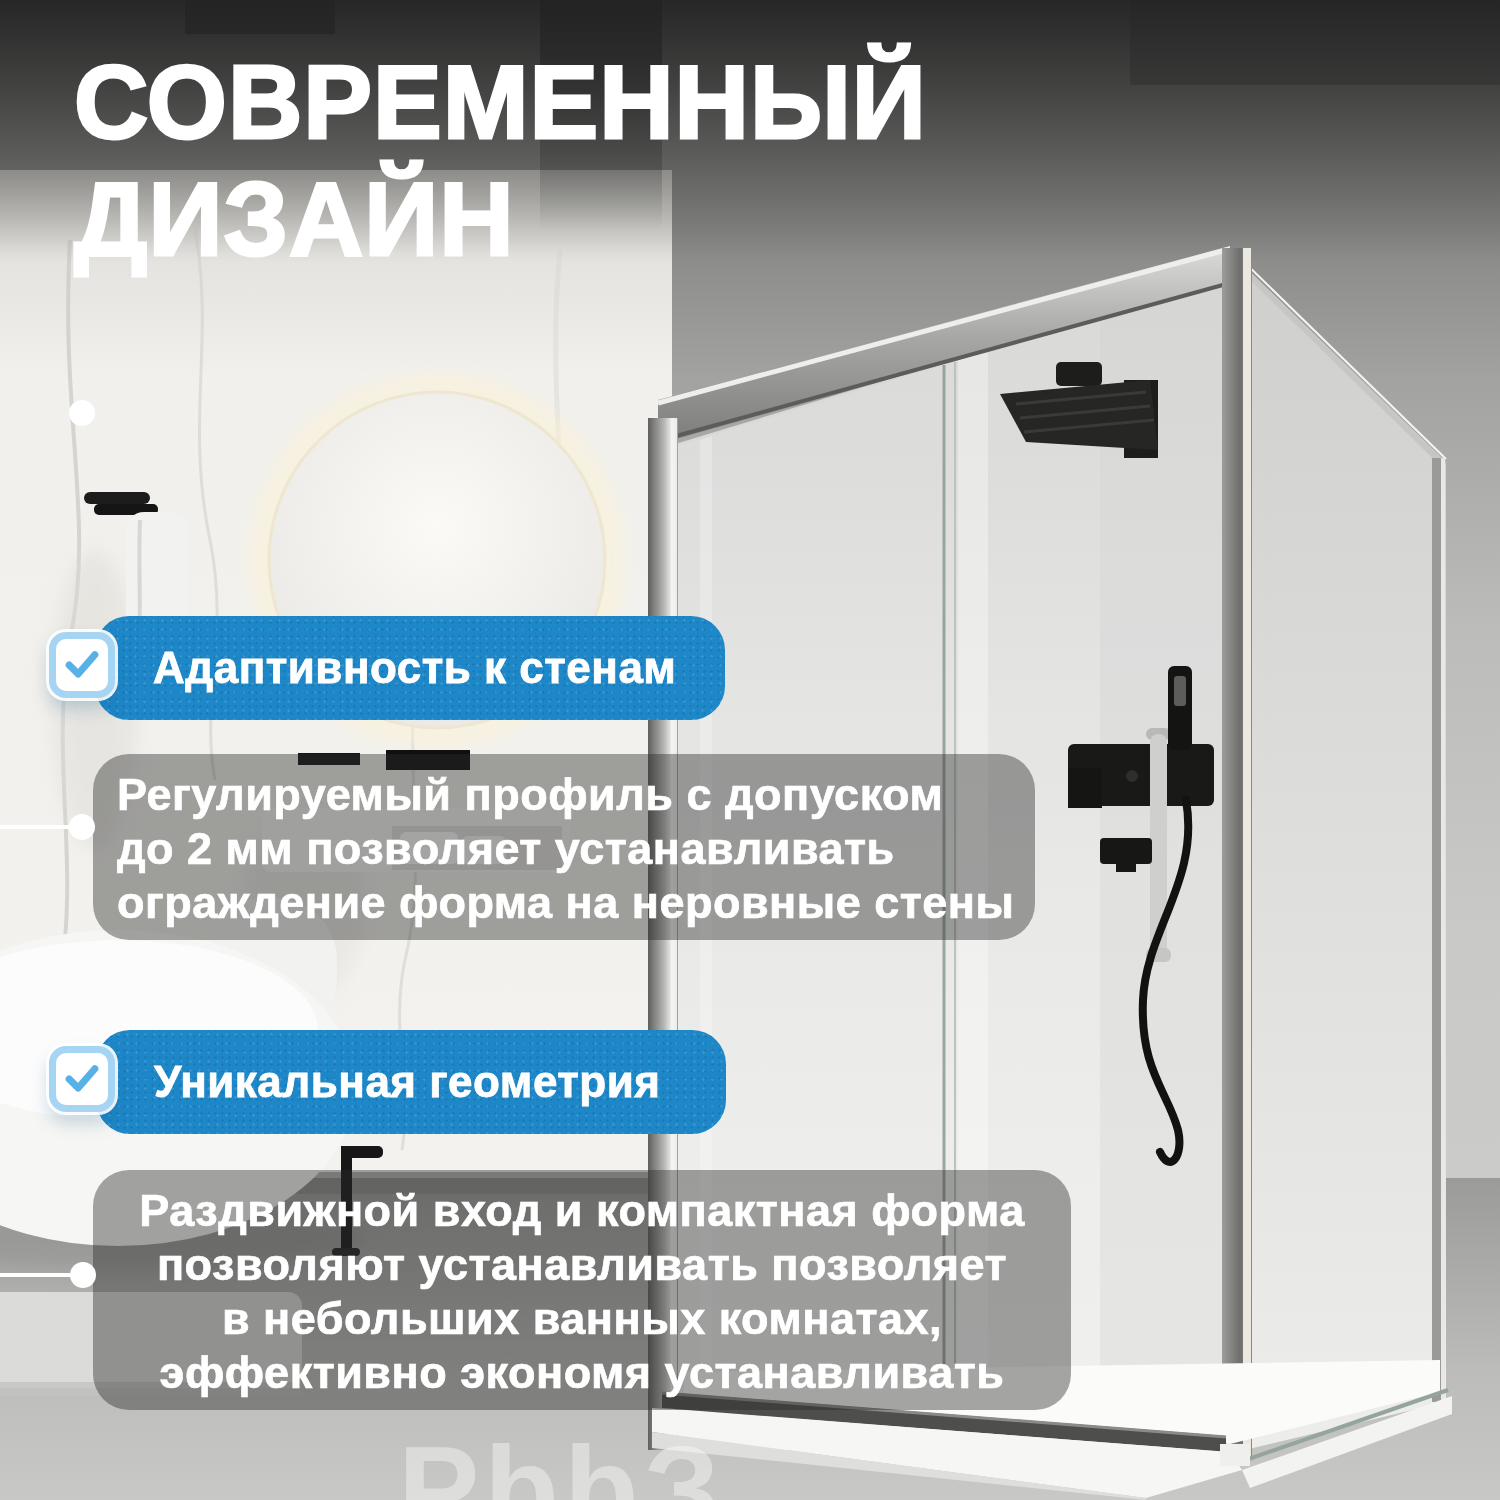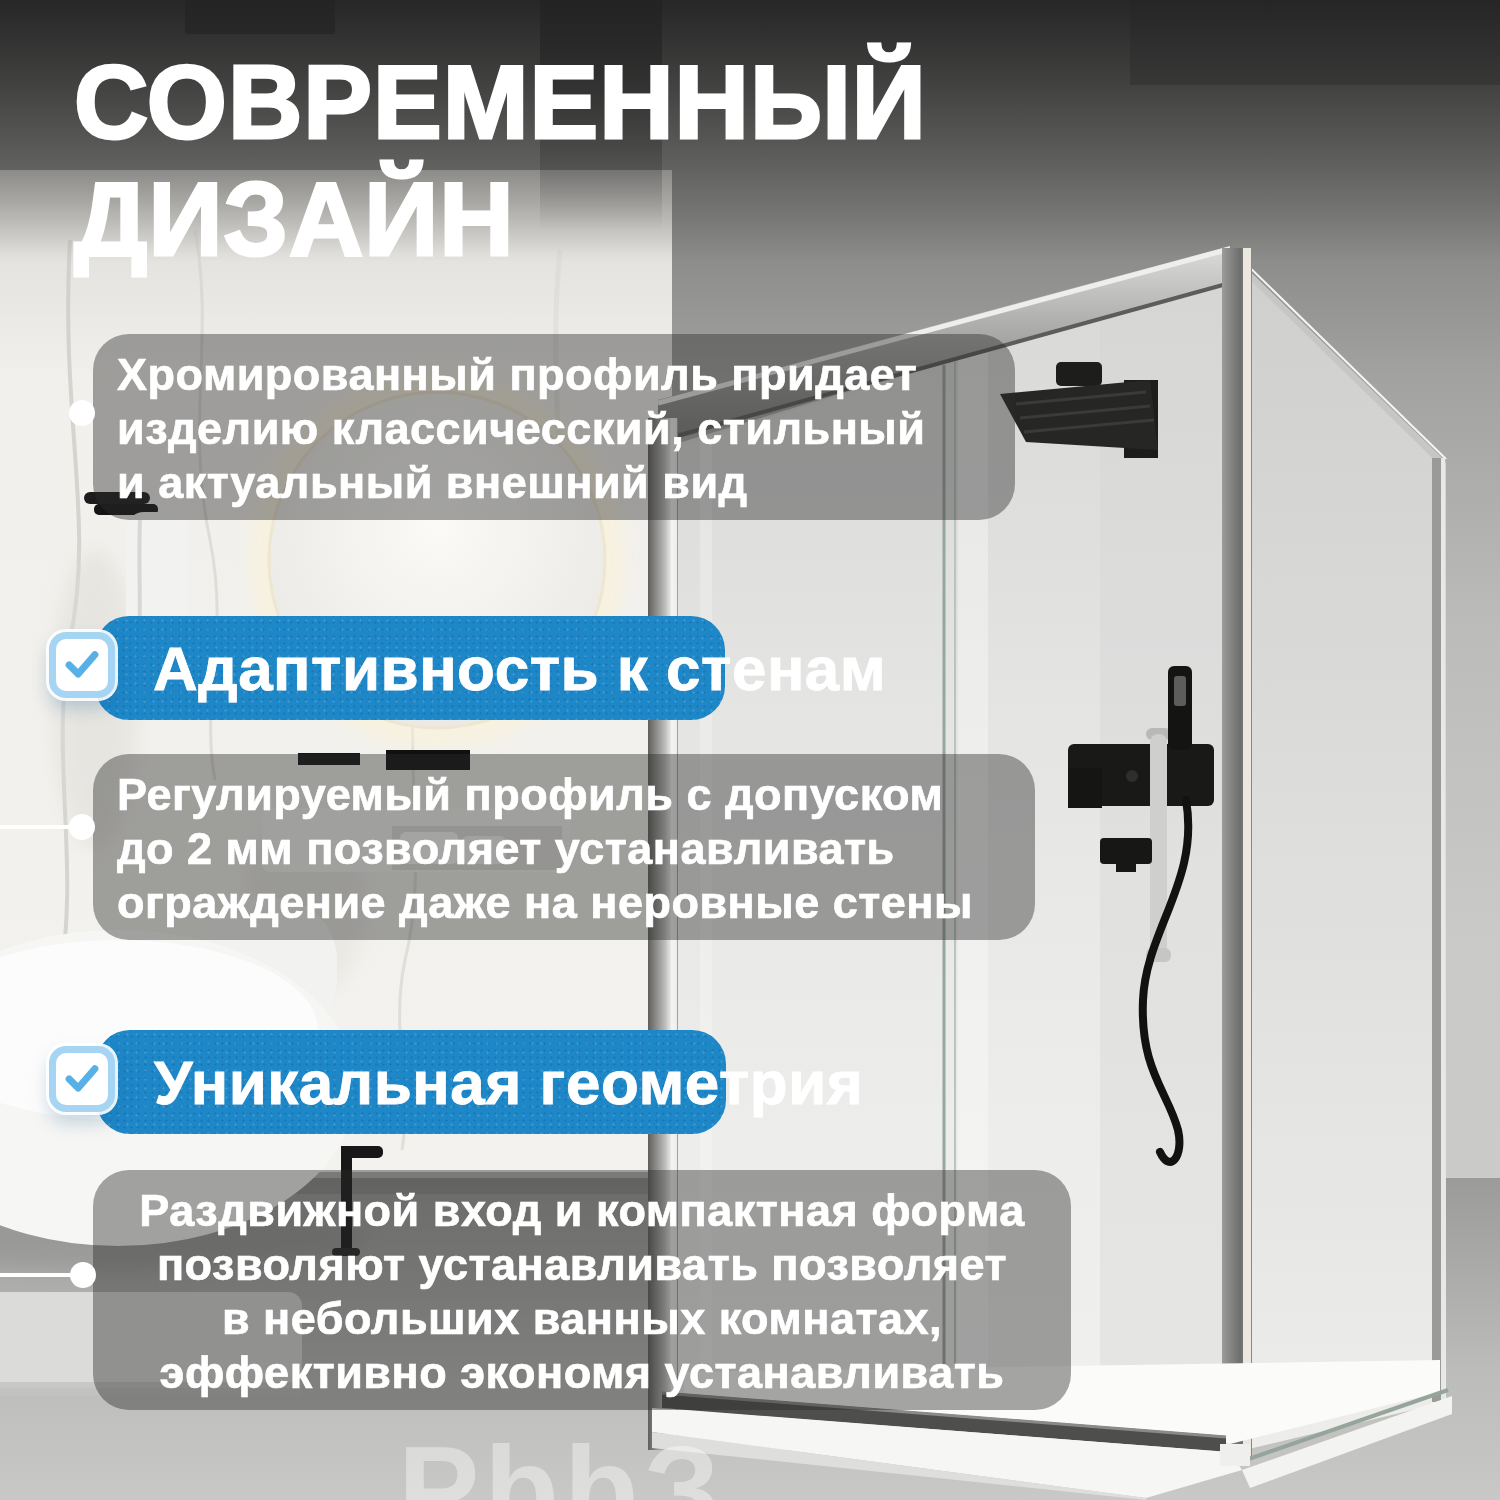--- a/index.html
+++ b/index.html
@@ -18,21 +18,21 @@
   .note div{white-space:nowrap;}
   .note1{left:93px;top:334px;width:874px;}
   .note2{left:93px;top:754px;width:894px;}
   .note3{left:93px;top:1170px;width:930px;text-align:center;}
 
   .banner{position:absolute;width:630px;height:104px;border-radius:34px;
           background-color:#1e87c8;
           background-image:radial-gradient(rgba(255,255,255,.12) 1.2px,transparent 1.4px),
                            radial-gradient(rgba(0,45,90,.14) 1px,transparent 1.2px);
           background-size:9px 9px,7px 7px;background-position:0 0,4px 3px;
-          color:#fff;font-weight:700;font-size:62px;letter-spacing:.5px;
+          color:#fff;font-weight:700;font-size:44px;letter-spacing:.5px;
           -webkit-text-stroke:.8px #fff;display:flex;align-items:center;
           padding-left:58px;box-sizing:border-box;white-space:nowrap;}
   .banner1{left:95px;top:616px;}
   .banner2{left:96px;top:1030px;}
 
   .checkbox{position:absolute;width:66px;height:66px;background:#fff;
             border:7px solid #a6d5f3;border-radius:17px;box-sizing:border-box;
             display:flex;align-items:center;justify-content:center;
             box-shadow:0 0 0 3px rgba(255,255,255,.9),0 10px 18px rgba(25,90,140,.25);}
   .checkbox1{left:49px;top:632px;}
@@ -232,41 +232,36 @@
         <rect x="1220" y="1444" width="30" height="22" fill="#efefed"></rect>
       </g>
     </g>
   </svg>
 
   <div class="title">
     <div>СОВРЕМЕННЫЙ</div>
     <div>ДИЗАЙН</div>
   </div>
 
-  <div class="note note1">
-    <div>Хромированный профиль придает</div>
-    <div>изделию классичесский, стильный</div>
-    <div>и актуальный внешний вид</div>
-  </div>
   <div class="dot dot1"></div>
 
   <div class="banner banner1">
     <span>Адаптивность к стенам</span>
   </div>
   <div class="checkbox checkbox1">
     <svg width="40" height="36" viewBox="0 0 30 28">
       <path d="M5 14 L12 21 L25 6" fill="none" stroke="#58b1e6" stroke-width="5.5" stroke-linecap="round" stroke-linejoin="round"></path>
     </svg>
   </div>
 
   <div class="connector connector2"></div>
   <div class="note note2">
     <div>Регулируемый профиль с допуском</div>
     <div>до 2 мм позволяет устанавливать</div>
-    <div>ограждение даже на неровные стены</div>
+    <div>ограждение форма на неровные стены</div>
   </div>
   <div class="dot dot2"></div>
 
   <div class="banner banner2">
     <span>Уникальная геометрия</span>
   </div>
   <div class="checkbox checkbox2">
     <svg width="40" height="36" viewBox="0 0 30 28">
       <path d="M5 14 L12 21 L25 6" fill="none" stroke="#58b1e6" stroke-width="5.5" stroke-linecap="round" stroke-linejoin="round"></path>
     </svg>

